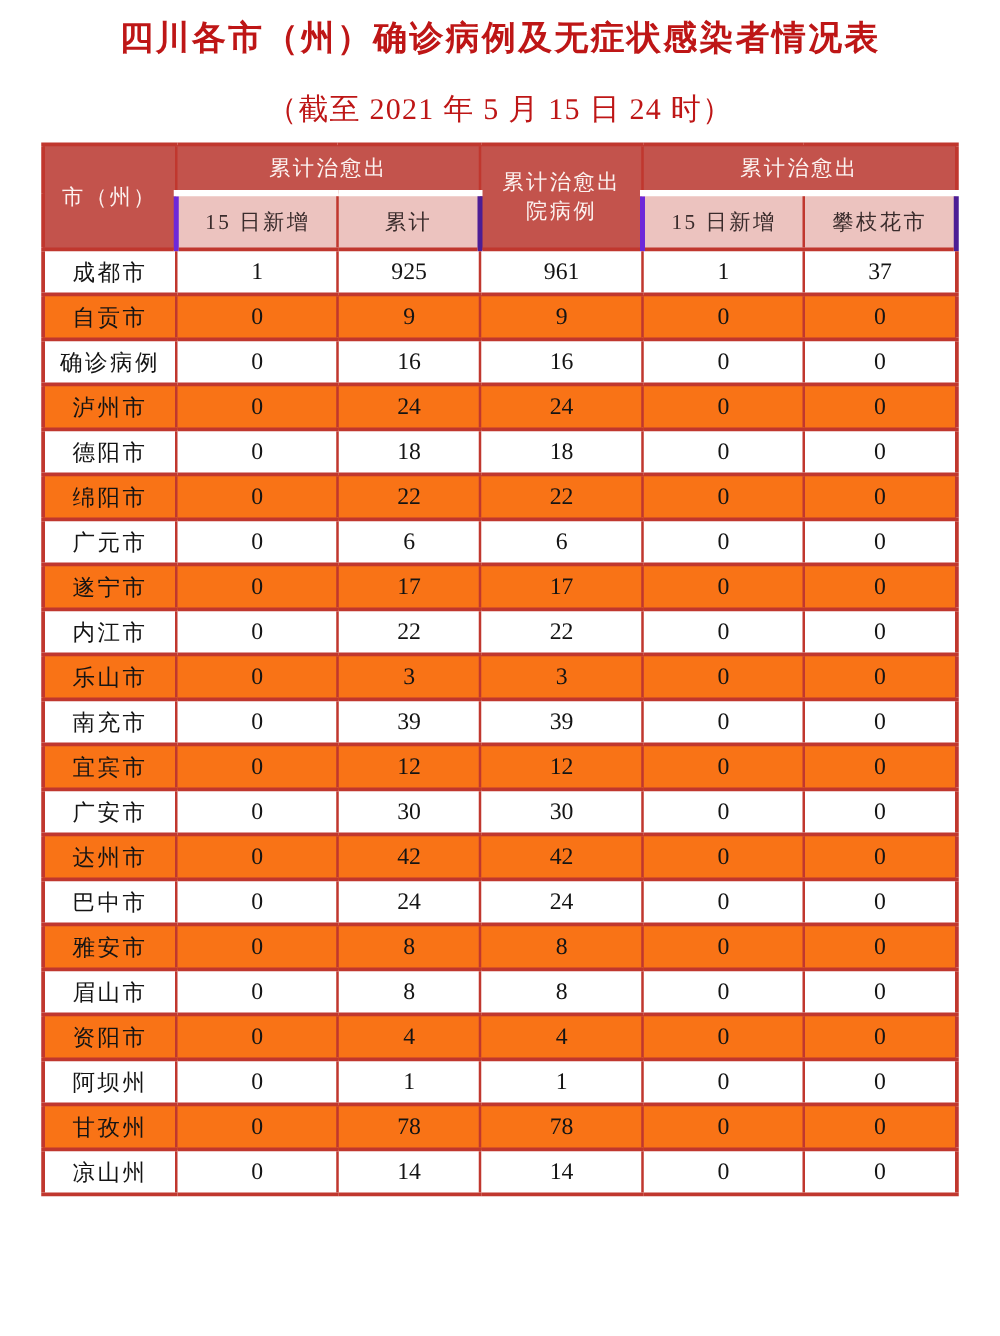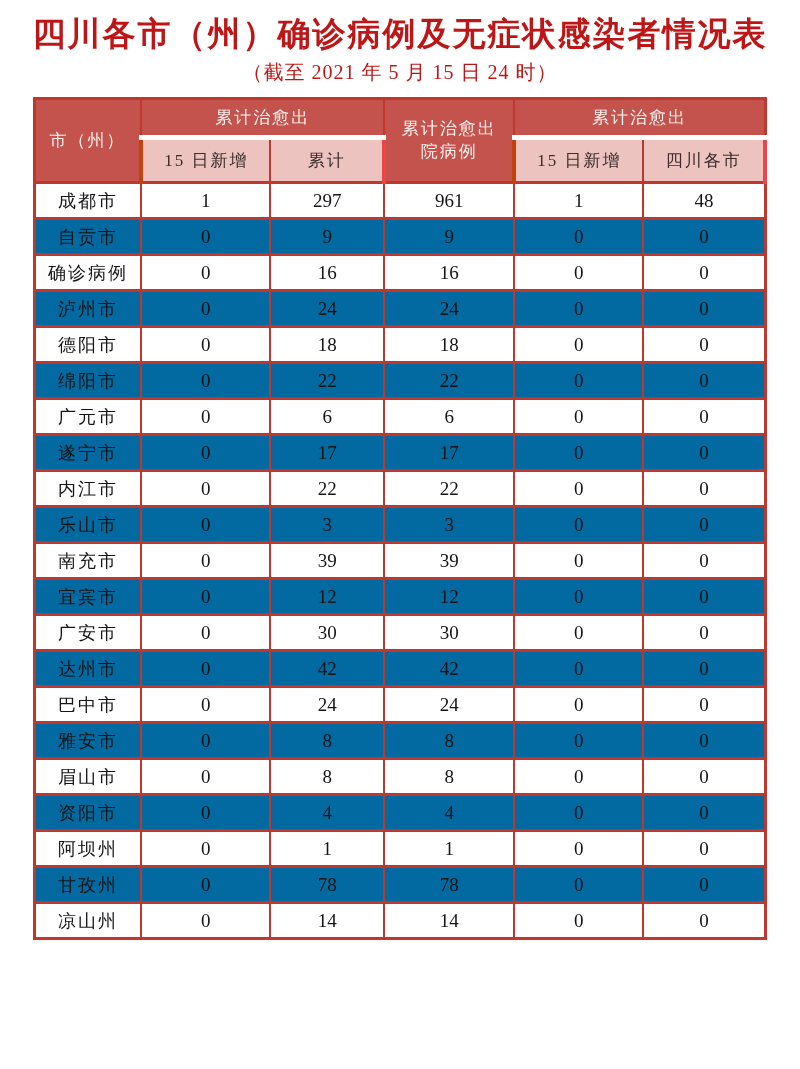--- a/index.html
+++ b/index.html
@@ -9,28 +9,28 @@
     font-family: "Liberation Serif", "DejaVu Serif", serif;
     overflow: hidden;
   }
   .page { width: 800px; height: 1069px; background: #fff; }
 
   .title {
     margin-top: 12px;
     text-align: center;
     font-family: "Liberation Sans", "DejaVu Sans", sans-serif;
     font-weight: bold;
-    font-size: 33px;
+    font-size: 27px;
     letter-spacing: 2px;
     color: #BE1616;
   }
   .subtitle {
-    margin-top: 2px;
+    margin-top: 23px;
     text-align: center;
-    font-size: 20px;
+    font-size: 24px;
     letter-spacing: 1px;
     color: #BE1616;
   }
 
   table.stats {
     margin: 11px auto 0 auto;
     width: 731px;
     border-collapse: collapse;
     table-layout: fixed;
     border: 3px solid #C0372E;
@@ -58,32 +58,32 @@
     letter-spacing: 2px;
   }
   thead tr.r1 th { height: 39px; }
   thead tr.r2 th { height: 45px; }
 
   thead th.sub {
     background: #ECC3BF;
     color: #3A2C2C;
     border-top: 5px solid #ffffff;
   }
-  thead th.sub-left  { border-left: 4px solid #c2410c; }
-  thead th.sub-right { border-right: 4px solid #ef4444; }
+  thead th.sub-left  { border-left: 4px solid #6d28d9; }
+  thead th.sub-right { border-right: 4px solid #4c1d95; }
 
   th.cured-head div { line-height: 1.35; letter-spacing: 2px; }
 
   tbody td {
     height: 36px;
     background: #ffffff;
     color: #141414;
     font-size: 19px;
   }
-  tbody tr.pink td { background: #0369a1; }
+  tbody tr.pink td { background: #f97316; }
   tbody td.city { font-size: 18px; letter-spacing: 2px; }
 </style>
 </head>
 <body>
 
 <div class="page">
 
   <div class="title">四川各市（州）确诊病例及无症状感染者情况表</div>
   <div class="subtitle">（截至 2021 年 5 月 15 日 24 时）</div>
 
@@ -103,31 +103,31 @@
         <th rowspan="2" class="cured-head">
           <div>累计治愈出</div>
           <div>院病例</div>
         </th>
         <th colspan="2">累计治愈出</th>
       </tr>
       <tr class="r2">
         <th class="sub sub-left">15 日新增</th>
         <th class="sub sub-right">累计</th>
         <th class="sub sub-left">15 日新增</th>
-        <th class="sub sub-right">四川各市</th>
+        <th class="sub sub-right">攀枝花市</th>
       </tr>
     </thead>
     <tbody>
         <tr>
       <td class="city">成都市</td>
       <td>1</td>
-      <td>297</td>
+      <td>925</td>
       <td>961</td>
       <td>1</td>
-      <td>48</td>
+      <td>37</td>
     </tr>
         <tr class="pink">
       <td class="city">自贡市</td>
       <td>0</td>
       <td>9</td>
       <td>9</td>
       <td>0</td>
       <td>0</td>
     </tr>
         <tr>

